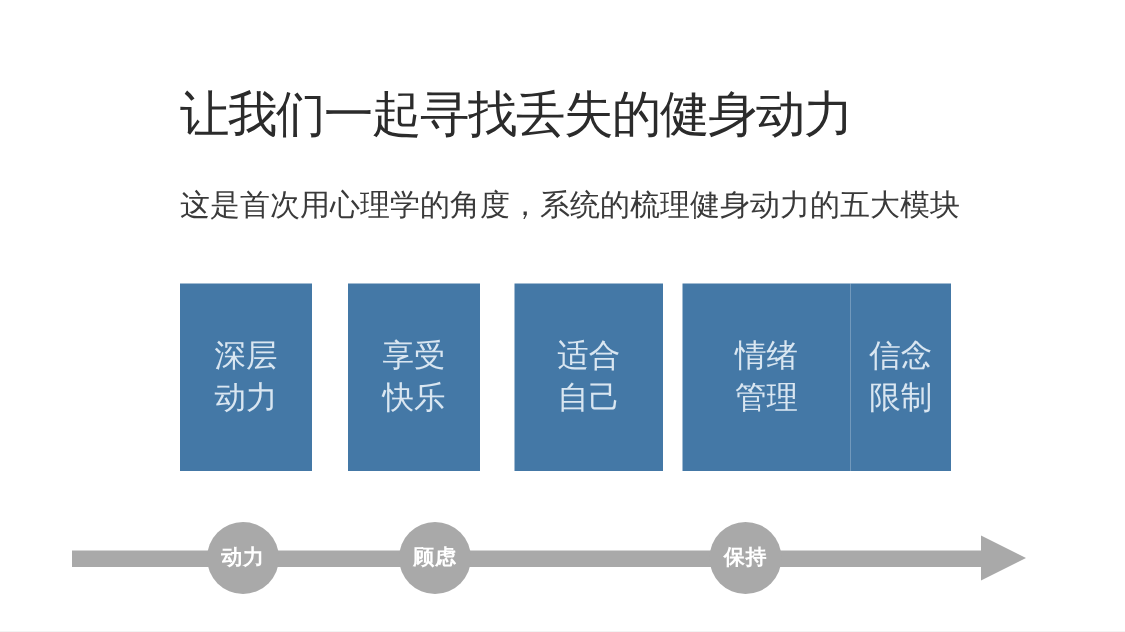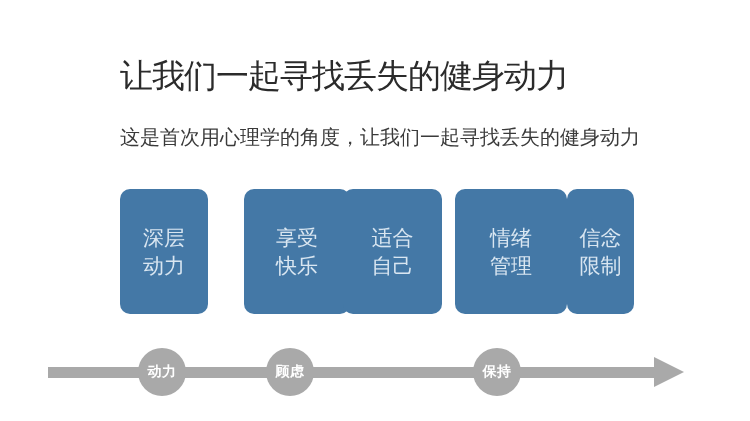--- a/index.html
+++ b/index.html
@@ -19,30 +19,30 @@
     white-space:nowrap;
   }
   .subtitle{
     position:absolute;left:120px;top:124px;margin:0;
     font-size:20px;line-height:1.3;font-weight:300;
     color:var(--subtitle_text,#3a3a3a);
     white-space:nowrap;
   }
   .module{
     position:absolute;top:189px;height:125px;
-    border-radius:10px;
+    border-radius:0;
     background:var(--module_blue,#4478a6);
     color:var(--module_text,#d9e6f1);
     display:flex;flex-direction:column;
     align-items:center;justify-content:center;
     font-size:21px;line-height:28px;text-align:left;
     font-weight:300;
   }
   .m1{left:120px;width:88px}
-  .m2{left:244px;width:106px}
+  .m2{left:232px;width:88px}
   .m3{left:343px;width:99px}
   .m4{left:455px;width:112px}
   .m5{left:567px;width:67px}
   .mline{display:block;}
   .tl-shaft{
     position:absolute;left:48px;top:367px;width:608px;height:11px;
     background:var(--arrow_gray,#a9a9a9);
   }
   .tl-head{
     position:absolute;left:654px;top:357px;width:0;height:0;
@@ -60,21 +60,21 @@
   }
   .c1{left:138px}.c2{left:266px}.c3{left:363px}.c4{left:473px}.c5{left:586px}
 </style>
 </head>
 <body>
 
 <div class="slide">
 
   <h1 class="title">让我们一起寻找丢失的健身动力</h1>
 
-  <p class="subtitle">这是首次用心理学的角度，让我们一起寻找丢失的健身动力</p>
+  <p class="subtitle">这是首次用心理学的角度，系统的梳理健身动力的五大模块</p>
 
   <div class="module m1">
     <span class="mline">深层</span>
     <span class="mline">动力</span>
   </div>
   <div class="module m2">
     <span class="mline">享受</span>
     <span class="mline">快乐</span>
   </div>
   <div class="module m3">

